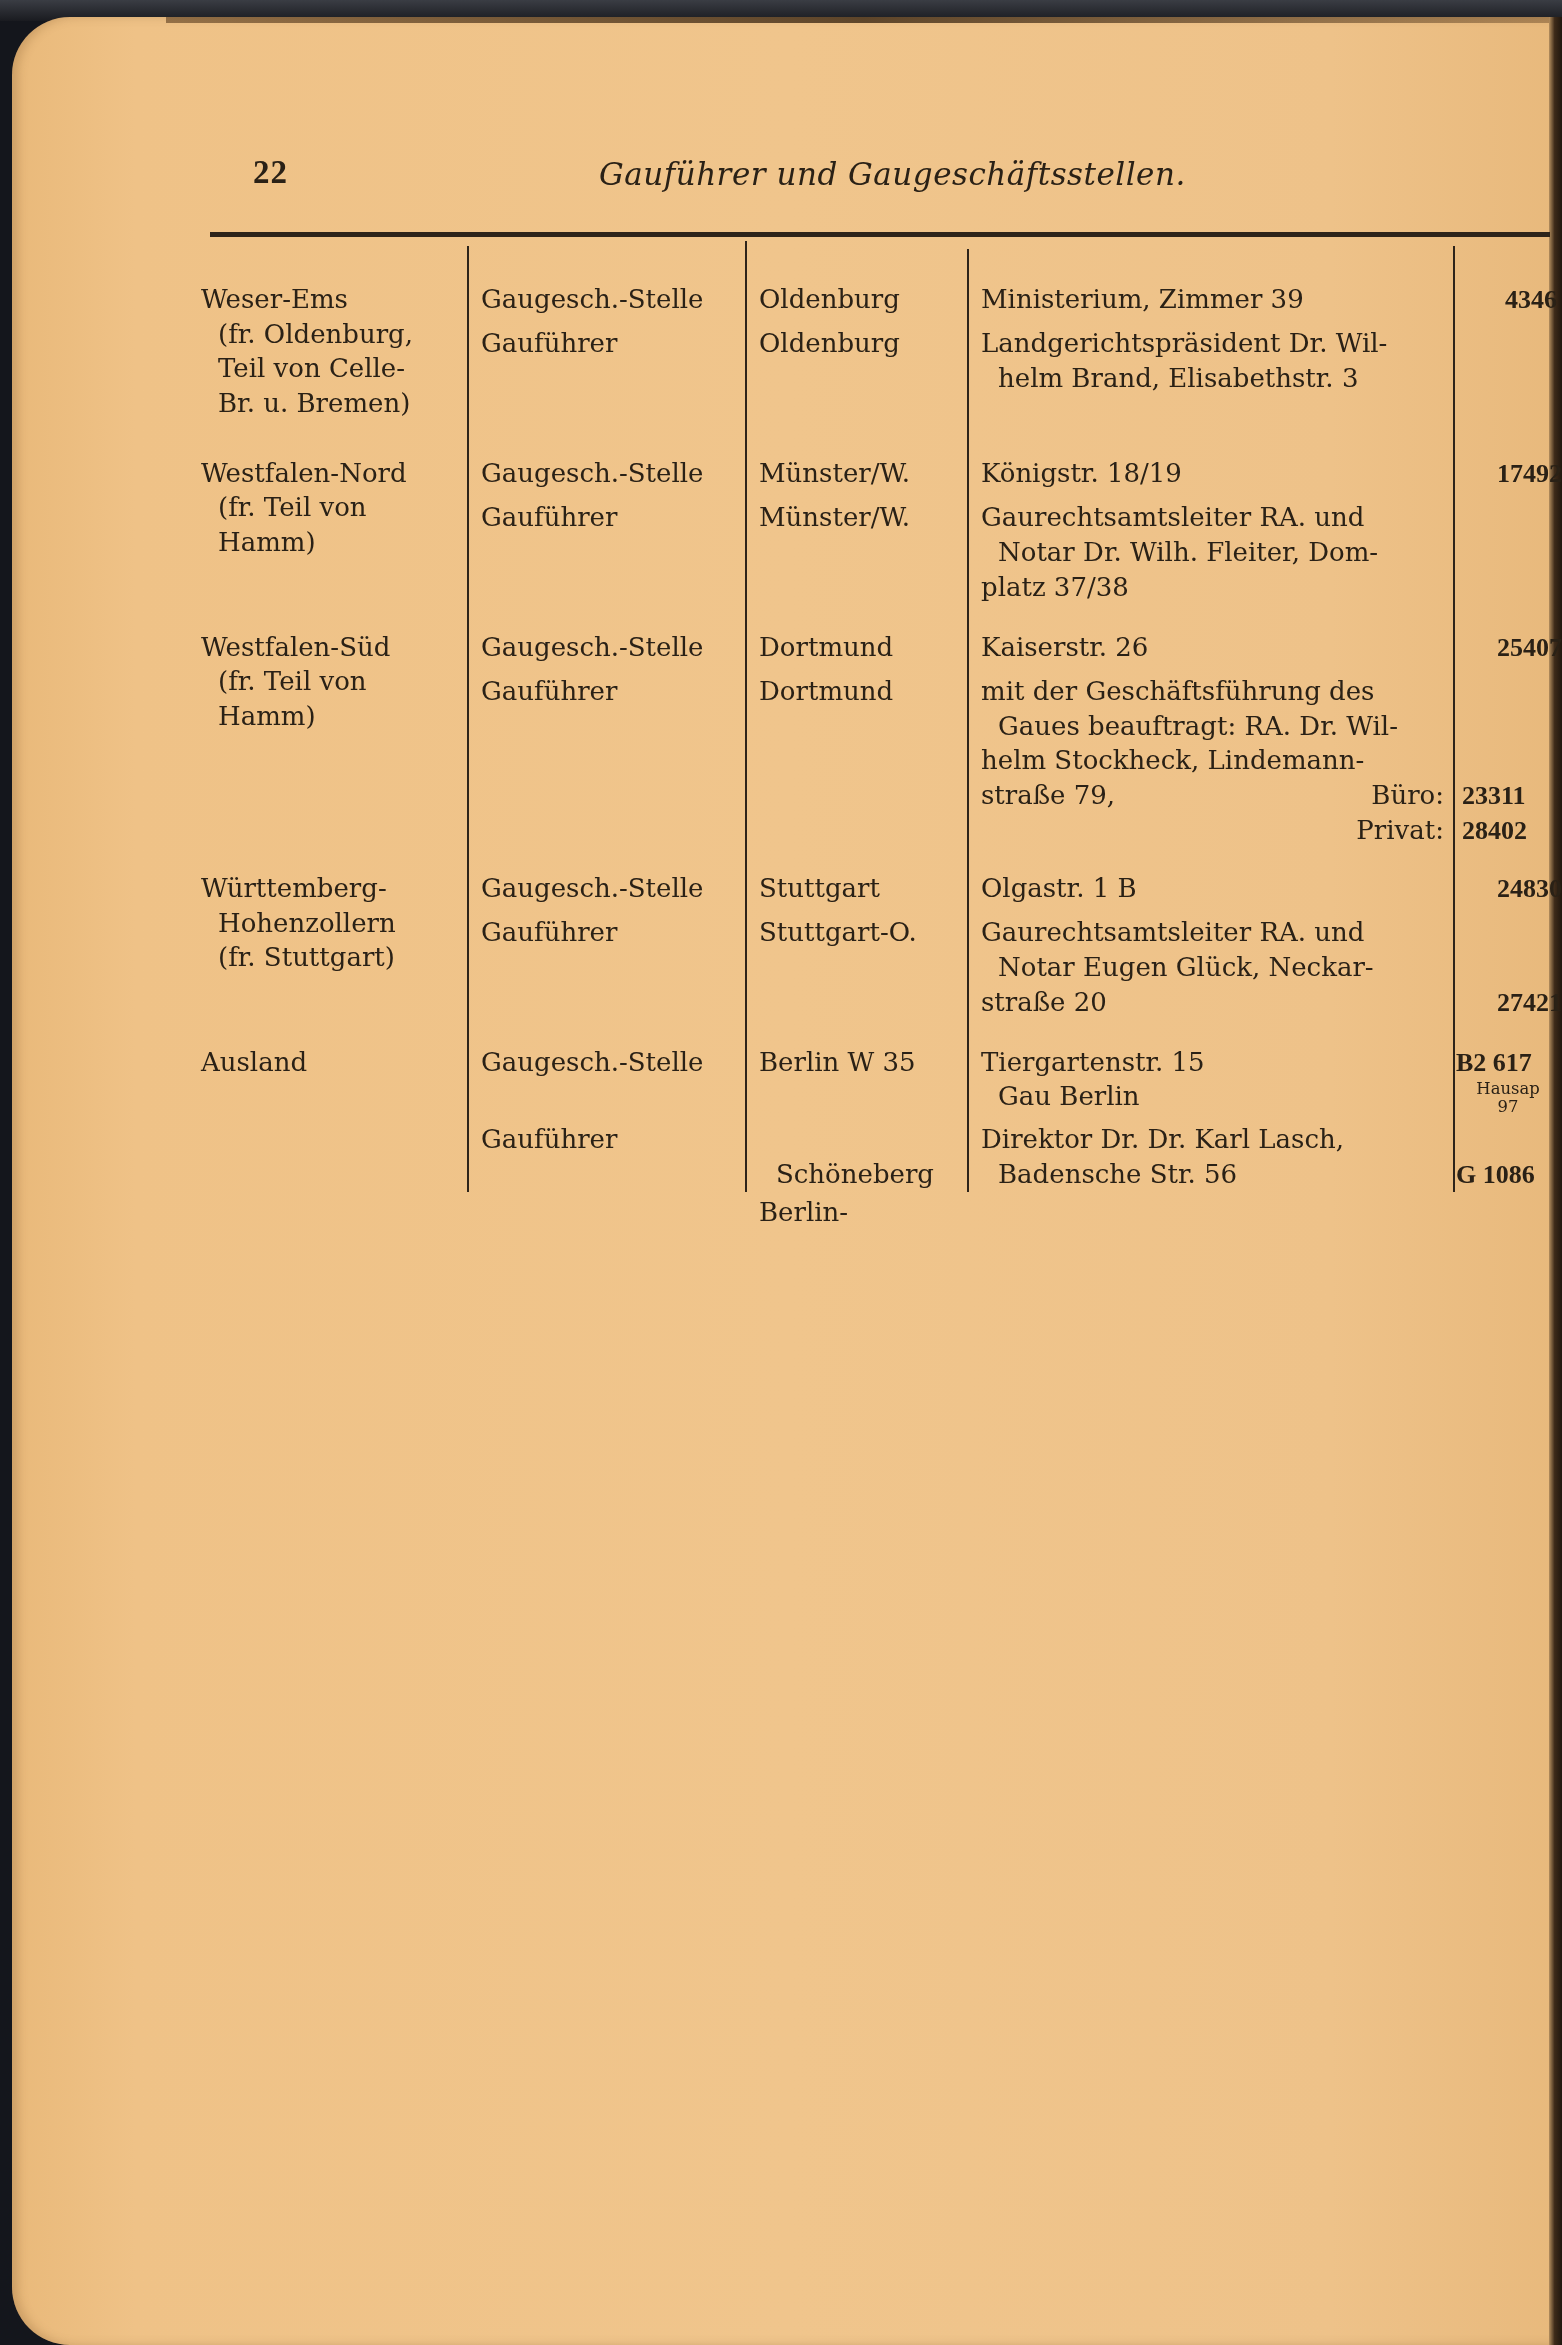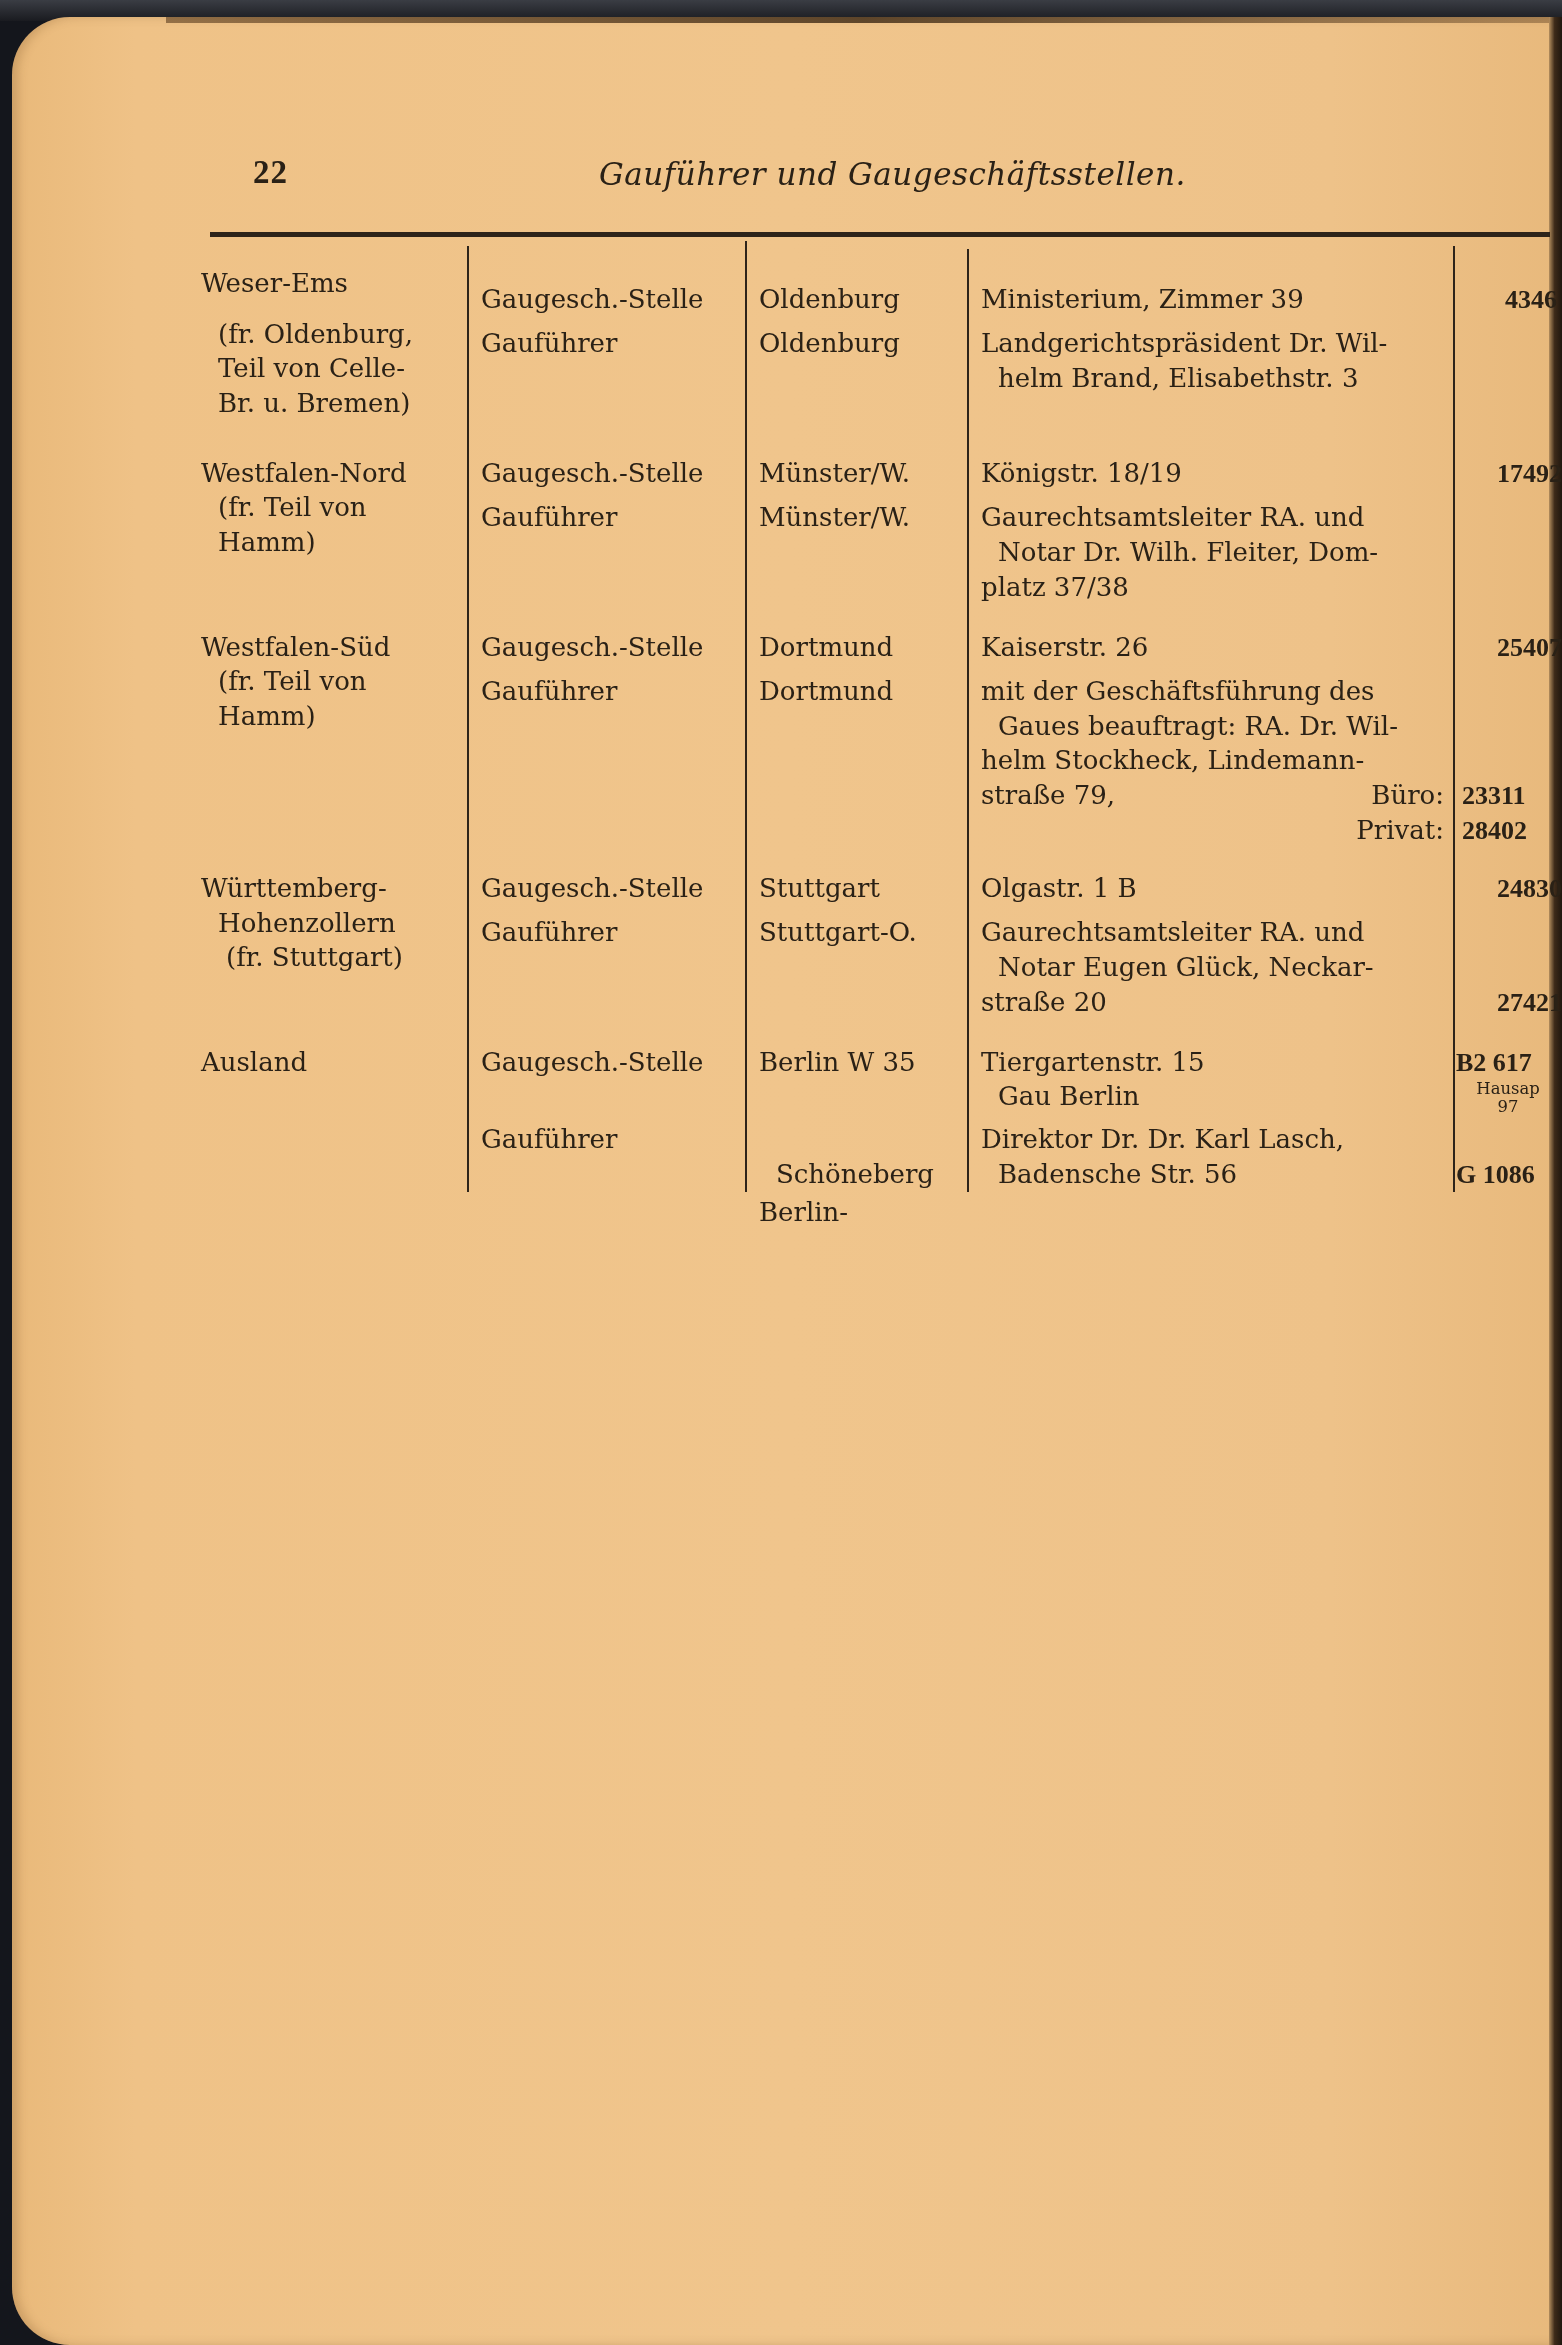--- a/index.html
+++ b/index.html
@@ -77,21 +77,21 @@
 <div class="page-num">22</div>
 <div class="running-head">Gauführer und Gaugeschäftsstellen.</div>
 <div class="top-rule"></div>
 
 <div class="col-line" style="left:467px; top:246px; height:946px;"></div>
 <div class="col-line" style="left:745px; top:241px; height:951px;"></div>
 <div class="col-line" style="left:967px; top:249px; height:943px;"></div>
 <div class="col-line" style="left:1453px; top:246px; height:946px;"></div>
 
 <div>
-  <div class="cell" style="left:201px; top:266px;text-align:right;">Weser-Ems</div>
+  <div class="cell" style="left:201px; top:282px;text-align:right;">Weser-Ems</div>
   <div class="cell" style="left:218px; top:317px;">(fr. Oldenburg,</div>
   <div class="cell" style="left:218px; top:351px;">Teil von Celle-</div>
   <div class="cell" style="left:218px; top:386px;">Br. u. Bremen)</div>
 
   <div class="cell" style="left:481px; top:282px;">Gaugesch.-Stelle</div>
   <div class="cell" style="left:759px; top:282px;">Oldenburg</div>
   <div class="cell" style="left:981px; top:282px;">Ministerium, Zimmer 39</div>
   <div class="num right" style="left:1460px; width:97px; top:282px;">4346</div>
 
   <div class="cell" style="left:481px; top:326px;">Gauführer</div>
@@ -135,21 +135,21 @@
   <div class="cell" style="left:981px; top:778px;">straße 79,</div>
   <div class="cell right" style="left:1255px; width:189px; top:778px;">Büro:</div>
   <div class="num" style="left:1462px; top:778px;">23311</div>
   <div class="cell right" style="left:1255px; width:189px; top:813px;">Privat:</div>
   <div class="num" style="left:1462px; top:813px;">28402</div>
 </div>
 
 <div>
   <div class="cell" style="left:201px; top:871px;text-align:center;">Württemberg-</div>
   <div class="cell" style="left:218px; top:906px;">Hohenzollern</div>
-  <div class="cell" style="left:218px; top:940px;margin-left:8px;">(fr. Stuttgart)</div>
+  <div class="cell" style="left:218px; top:940px;">(fr. Stuttgart)</div>
 
   <div class="cell" style="left:481px; top:871px;">Gaugesch.-Stelle</div>
   <div class="cell" style="left:759px; top:871px;">Stuttgart</div>
   <div class="cell" style="left:981px; top:871px;">Olgastr. 1 B</div>
   <div class="num right" style="left:1460px; width:102px; top:871px;">24830</div>
 
   <div class="cell" style="left:481px; top:915px;">Gauführer</div>
   <div class="cell" style="left:759px; top:915px;">Stuttgart-O.</div>
   <div class="cell" style="left:981px; top:915px;">Gaurechtsamtsleiter RA. und</div>
   <div class="cell" style="left:998px; top:950px;">Notar Eugen Glück, Neckar-</div>

